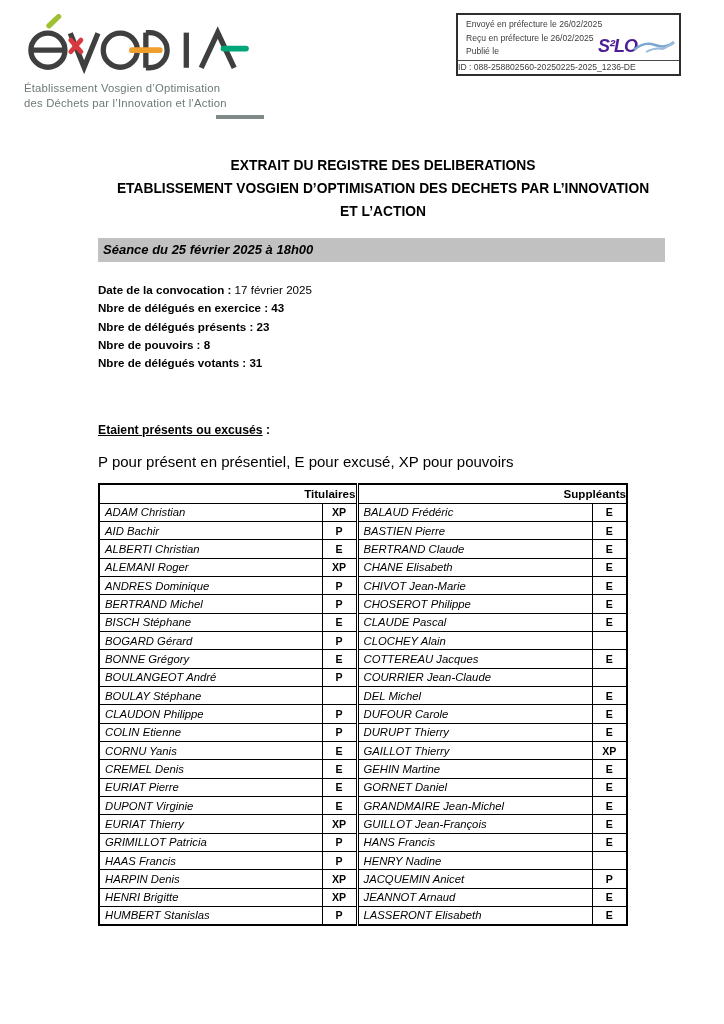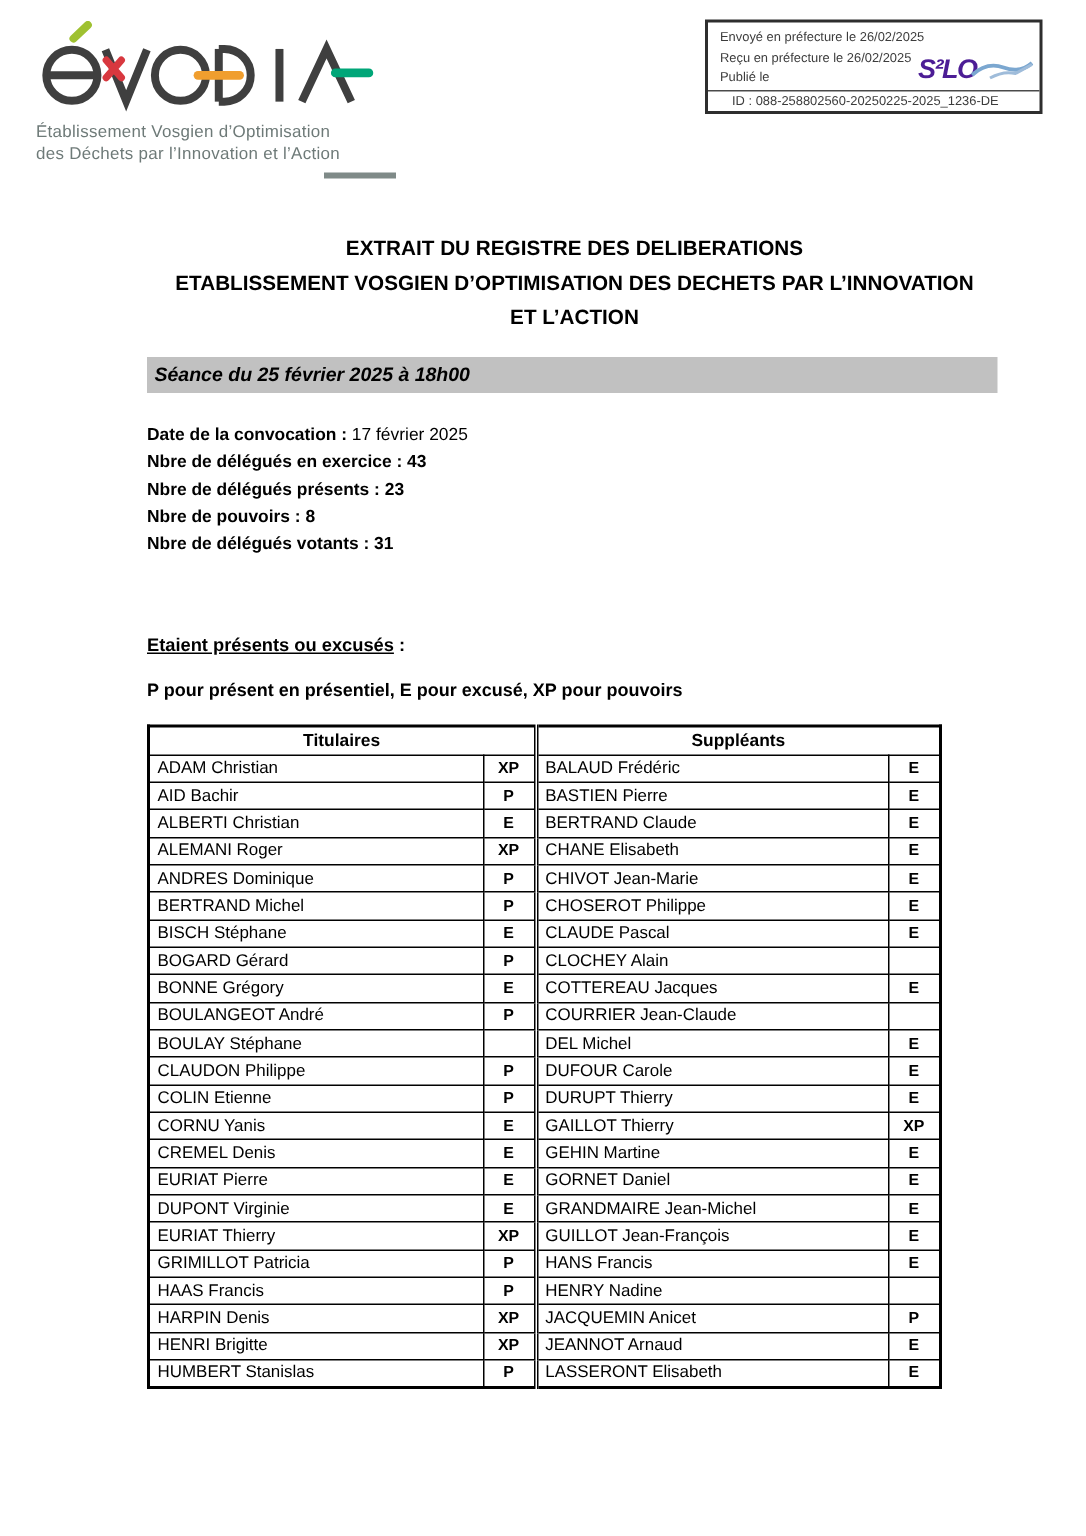--- a/index.html
+++ b/index.html
@@ -16,26 +16,26 @@
   }
 
   
   .logo-block { position: absolute; left: 24px; top: 14px; width: 242px; }
   .logo-block svg.wordmark { display: block; }
   .tagline { margin-top: 1px; font-size: 11.3px; line-height: 14.5px; color: #6e7a78; letter-spacing: 0.2px; }
   .tagline-rule { width: 48px; height: 4px; background: #7f8a88; margin-top: 5px; margin-left: auto; margin-right: 2px; }
 
   
   .stamp {
-    position: absolute; left: 470px; top: 13px; width: 225px; height: 63px;
+    position: absolute; left: 456px; top: 13px; width: 225px; height: 63px;
     border: 2px solid #2e2e2e; font-size: 8.6px; color: #3c3c3c; background: #fff;
   }
   .stamp-line { padding: 0 0 0 8px; line-height: 13.5px; }
   .stamp-line:first-child { padding-top: 3px; }
-  .stamp-id { position: absolute; left: 0; right: 0; bottom: 0; border-top: 1px solid #4a4a4a; line-height: 13px; padding-left: 16px; }
+  .stamp-id { position: absolute; left: 0; right: 0; bottom: 0; border-top: 1px solid #4a4a4a; line-height: 13px; padding-left: 0; }
   .stamp-watermark {
     position: absolute; right: 4px; top: 21px; display: flex; align-items: center;
     font-style: italic; font-weight: bold; font-size: 18px; color: #4c1d95; letter-spacing: -1px;
   }
   .stamp-watermark .swoosh { margin-left: -4px; }
 
   
   .doc-title {
     position: absolute; left: 40px; top: 154px; width: 686px;
     text-align: center; font-weight: bold; font-size: 13.8px; line-height: 23px;
@@ -49,31 +49,31 @@
   }
 
   
   .meta-block { position: absolute; left: 98px; top: 281px; font-size: 11.6px; }
   .meta-line { line-height: 18.3px; }
   .b { font-weight: bold; }
 
   
   .section-heading { position: absolute; left: 98px; top: 423px; font-size: 12.2px; font-weight: bold; }
   .section-heading .u { text-decoration: underline; }
-  .legend { position: absolute; left: 98px; top: 453px; font-size: 12px; font-weight: bold; text-align: center; }
+  .legend { position: absolute; left: 98px; top: 453px; font-size: 15px; font-weight: normal; text-align: center; }
 
   
   table.attendance {
     position: absolute; left: 98px; top: 483px; width: 528px;
     border-collapse: collapse; border: 2px solid #000; table-layout: fixed;
   }
   table.attendance th, table.attendance td { border: 1px solid #000; overflow: hidden; white-space: nowrap; }
-  table.attendance th { height: 19px; font-size: 11.6px; font-weight: bold; text-align: center; }
+  table.attendance th { height: 19px; font-size: 11.6px; font-weight: bold; text-align: right; }
   table.attendance tr.data-row { height: 18.35px; }
-  td.nm { font-size: 11.3px; padding-left: 5px; }
+  td.nm { font-size: 11.3px; padding-left: 5px; font-style: italic; }
   td.st { font-size: 10.6px; font-weight: bold; text-align: center; }
   .mid { border-left: 3px double #000 !important; }
 </style>
 </head>
 <body>
 
 <div class="page">
 
   <div class="logo-block">
     <svg class="wordmark" width="232" height="66" viewBox="0 0 215 62" fill="none">

